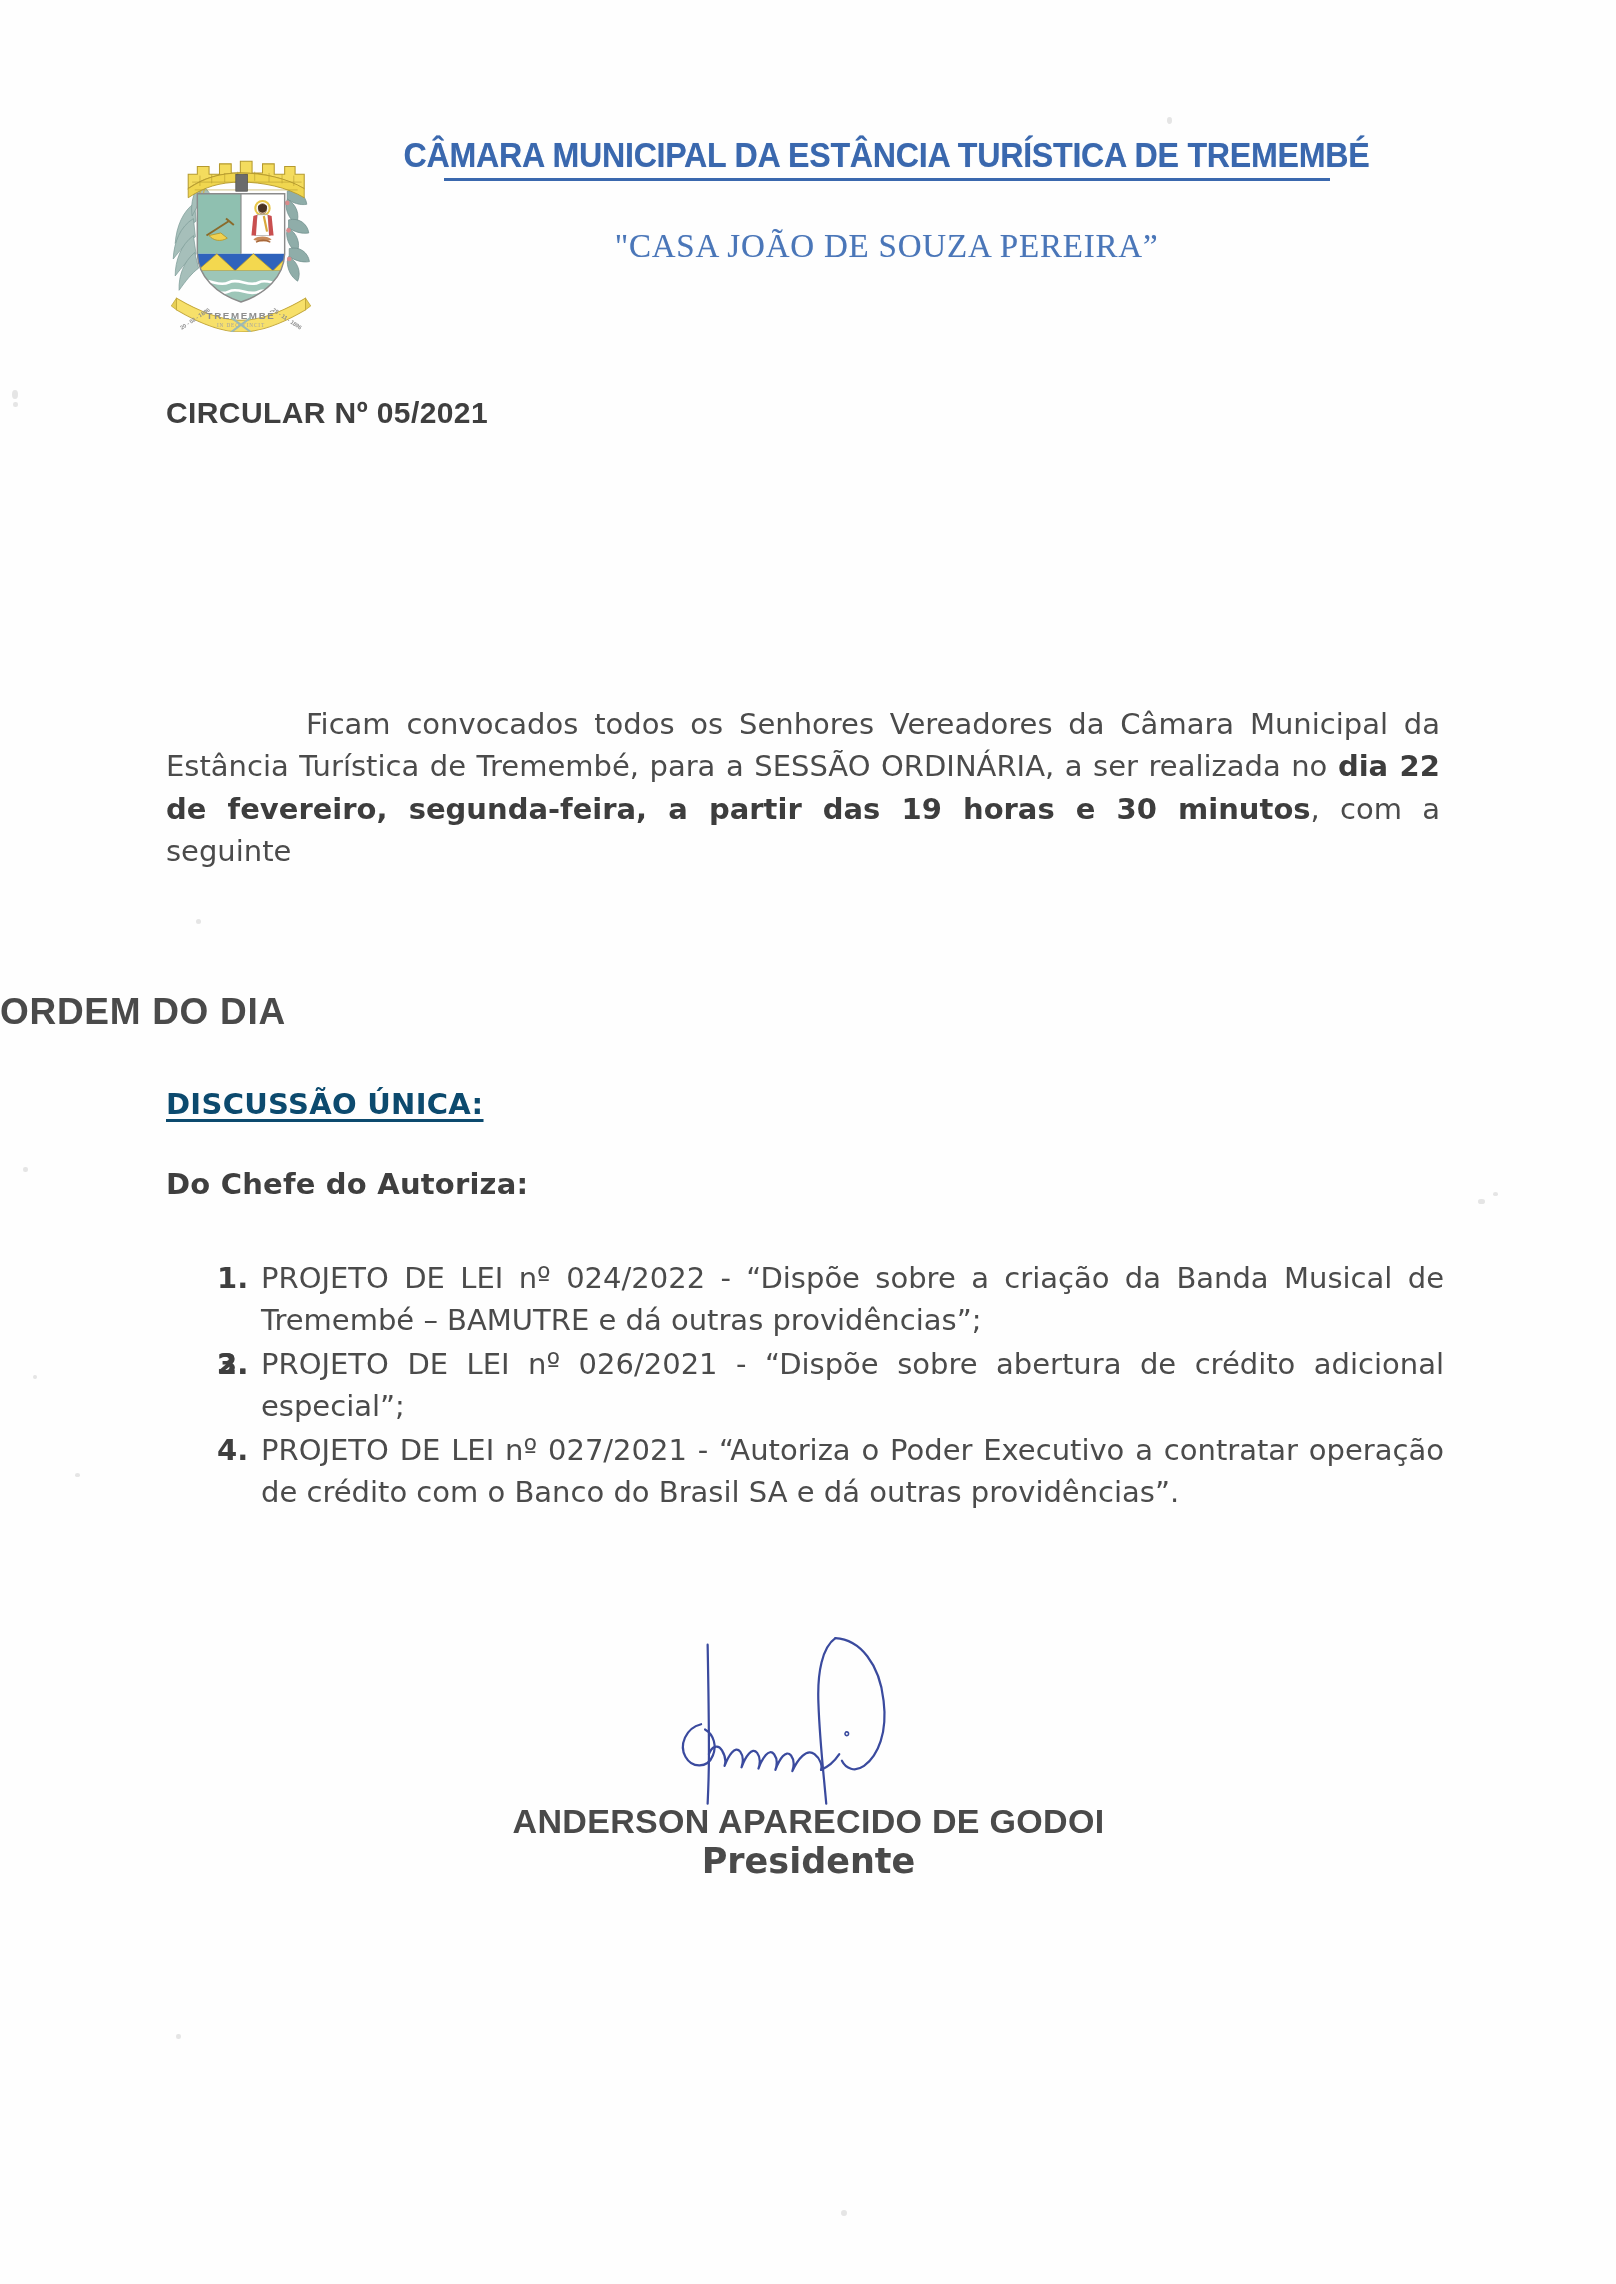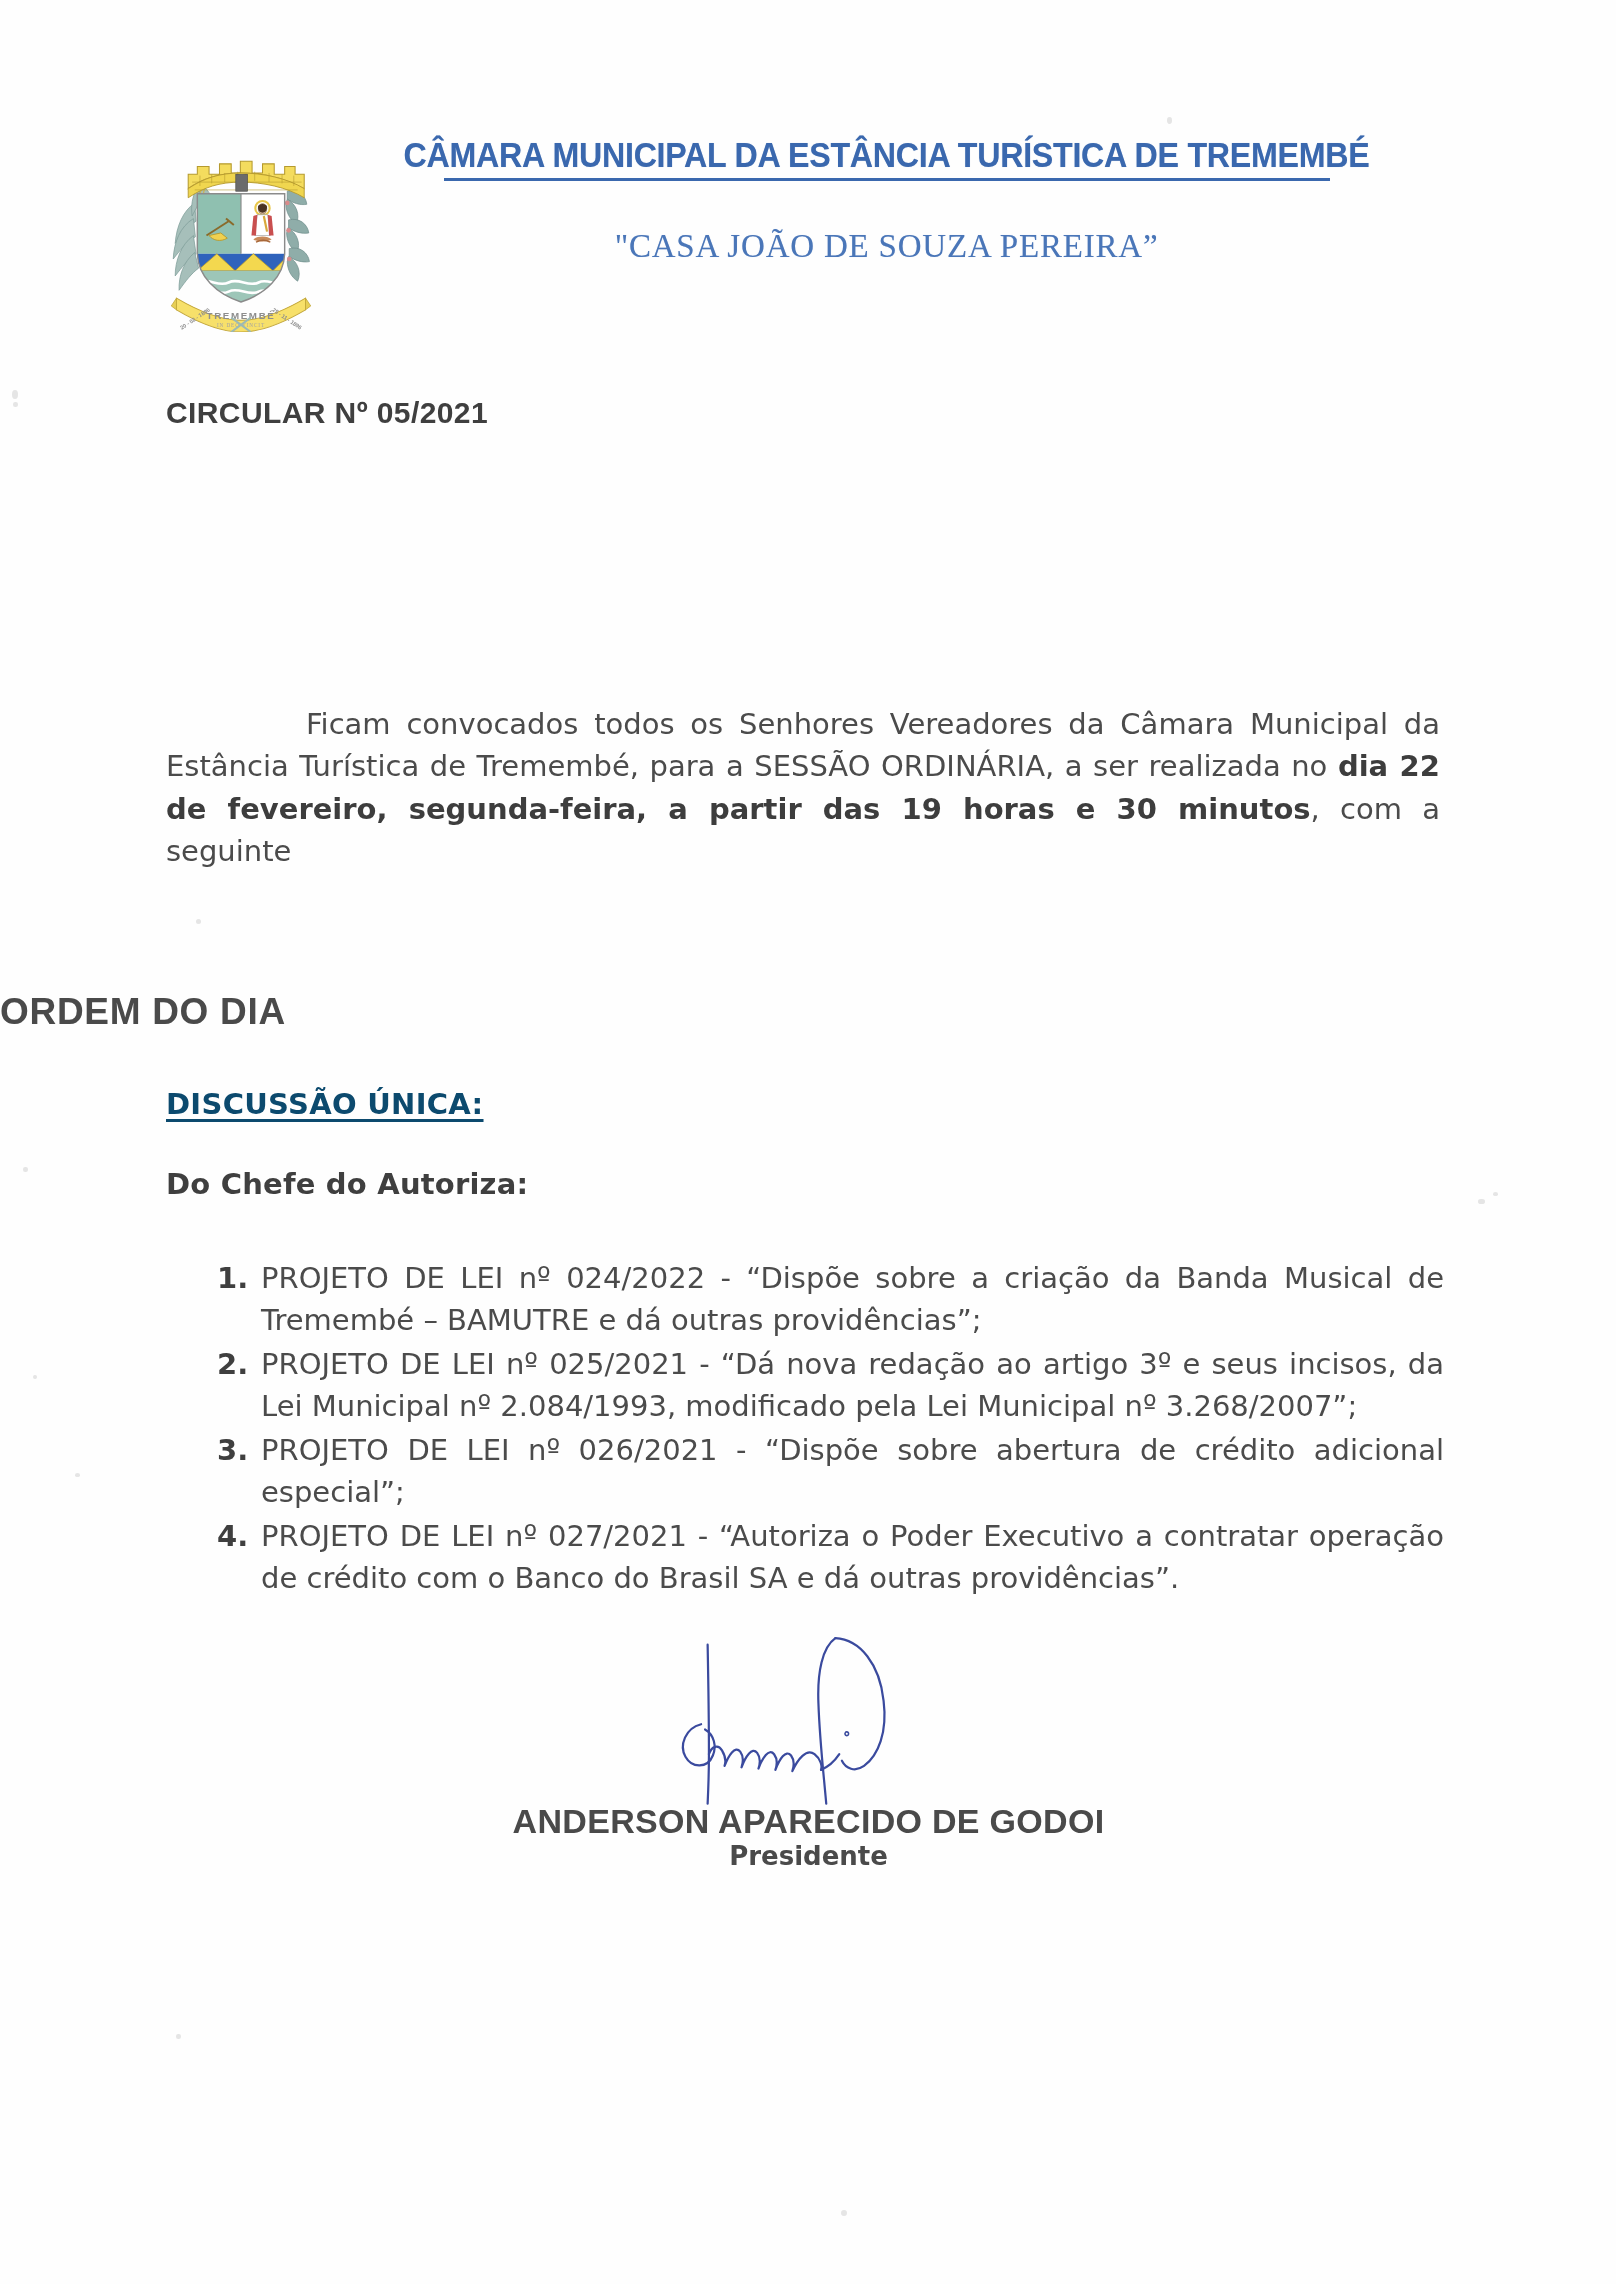--- a/index.html
+++ b/index.html
@@ -227,21 +227,21 @@
     margin-top: 8px;
   }
   .sig-role {
     position: absolute;
     top: 1841px;
     left: 0;
     width: 1617px;
     text-align: center;
     font-family: "DejaVu Sans", sans-serif;
     font-weight: 700;
-    font-size: 26px;
+    font-size: 35px;
     color: #4a4a4a;
   }
 </style>
 </head>
 <body>
 
 <div class="speckle" style="left:11.7px;  top:390px;  width:5.9px;  height:8.5px;"></div>
 <div class="speckle" style="left:13px;  top:402px;  width:4.6px;  height:4.6px;"></div>
 <div class="speckle" style="left:196px; top:919px; width:5.2px;  height:5.2px;"></div>
 <div class="speckle" style="left:23px;  top:1167px; width:4.6px;  height:4.6px;"></div>
@@ -386,21 +386,20 @@
 
 <div class="chefe">Do Chefe do Autoriza:</div>
 
 <ol class="agenda">
   <li>
     <span class="num">1.</span>
     <span>PROJETO DE LEI nº 024/2022 - “Dispõe sobre a criação da Banda Musical de Tremembé – BAMUTRE e dá outras providências”;</span>
   </li>
   <li>
     <span class="num">2.</span>
-    <span>PROJETO DE LEI nº 025/2021 - “Dá nova redação ao artigo 3º e seus incisos, da Lei Municipal nº 2.084/1993, modificado pela Lei Municipal nº 3.268/2007”;</span>
   </li>
   <li>
     <span class="num">3.</span>
     <span>PROJETO DE LEI nº 026/2021 - “Dispõe sobre abertura de crédito adicional especial”;</span>
   </li>
   <li>
     <span class="num">4.</span>
     <span>PROJETO DE LEI nº 027/2021 - “Autoriza o Poder Executivo a contratar operação de crédito com o Banco do Brasil SA e dá outras providências”.</span>
   </li>
 </ol>

